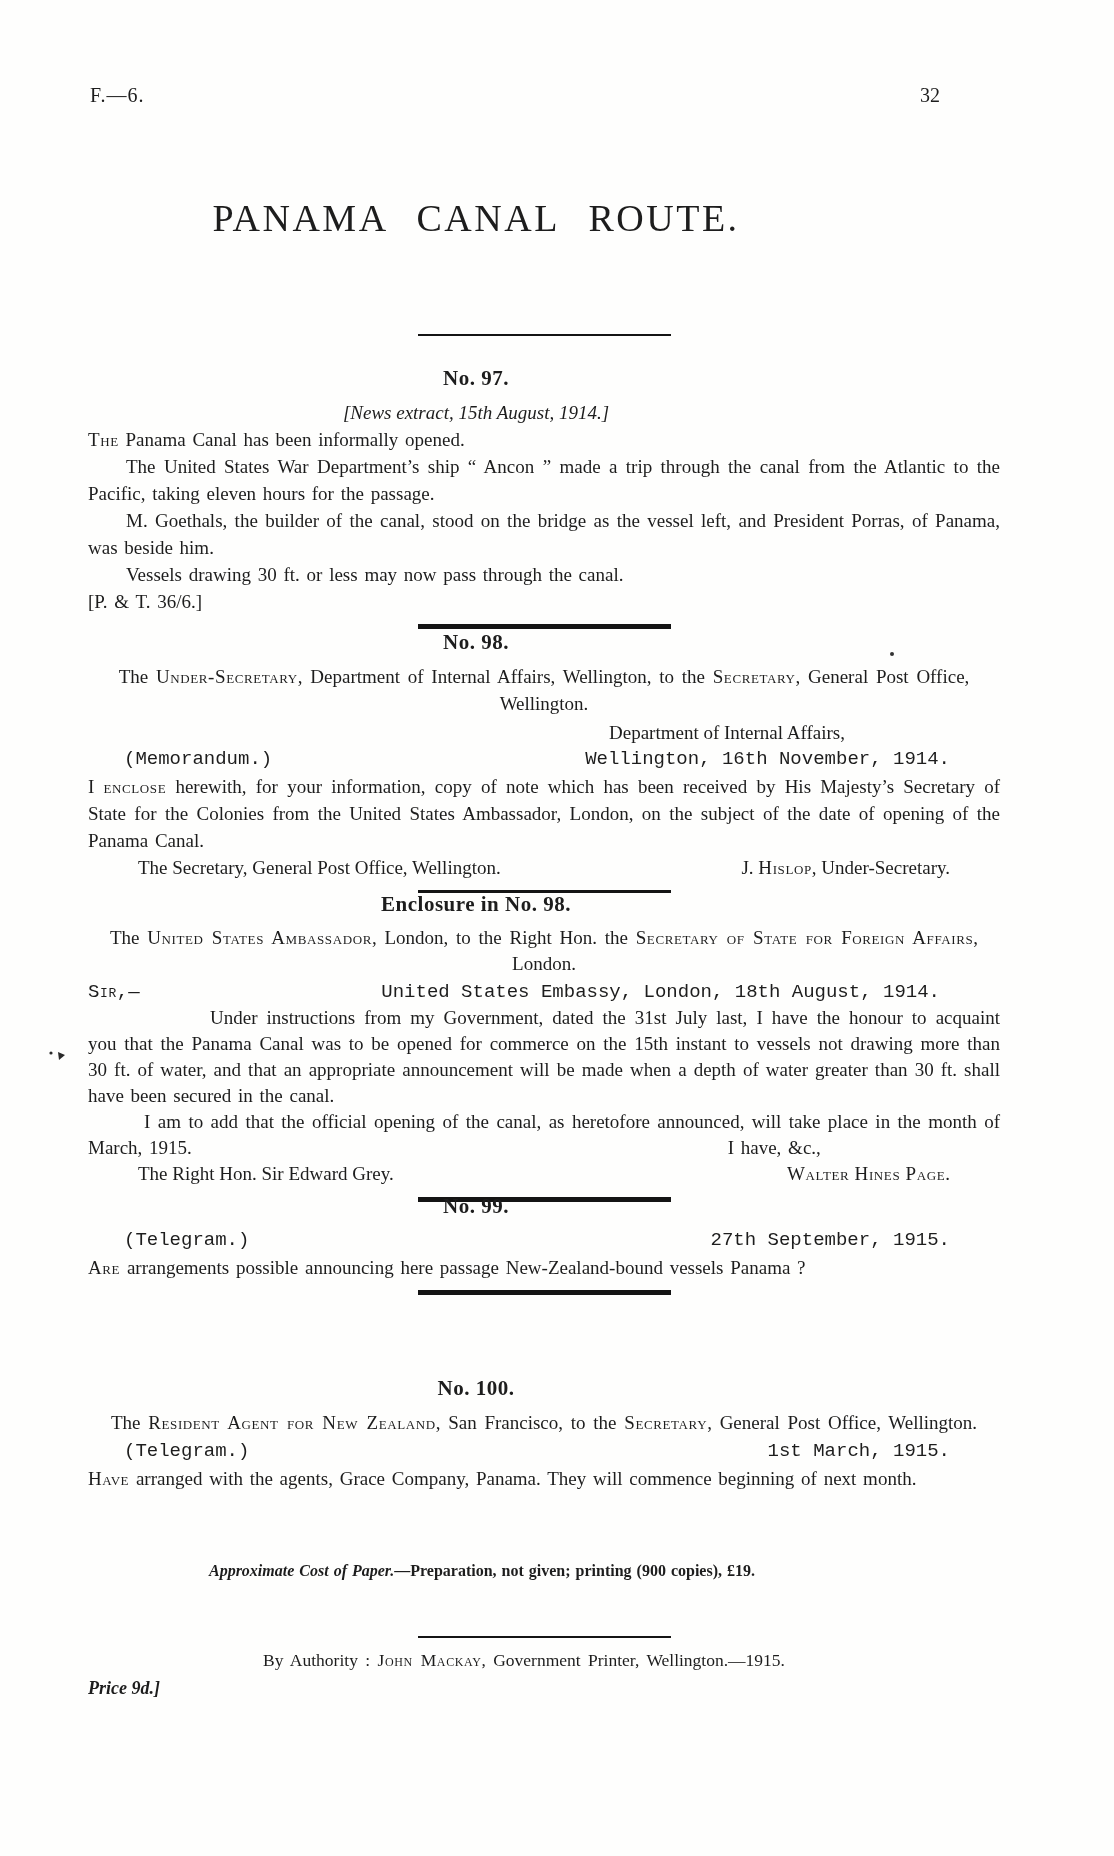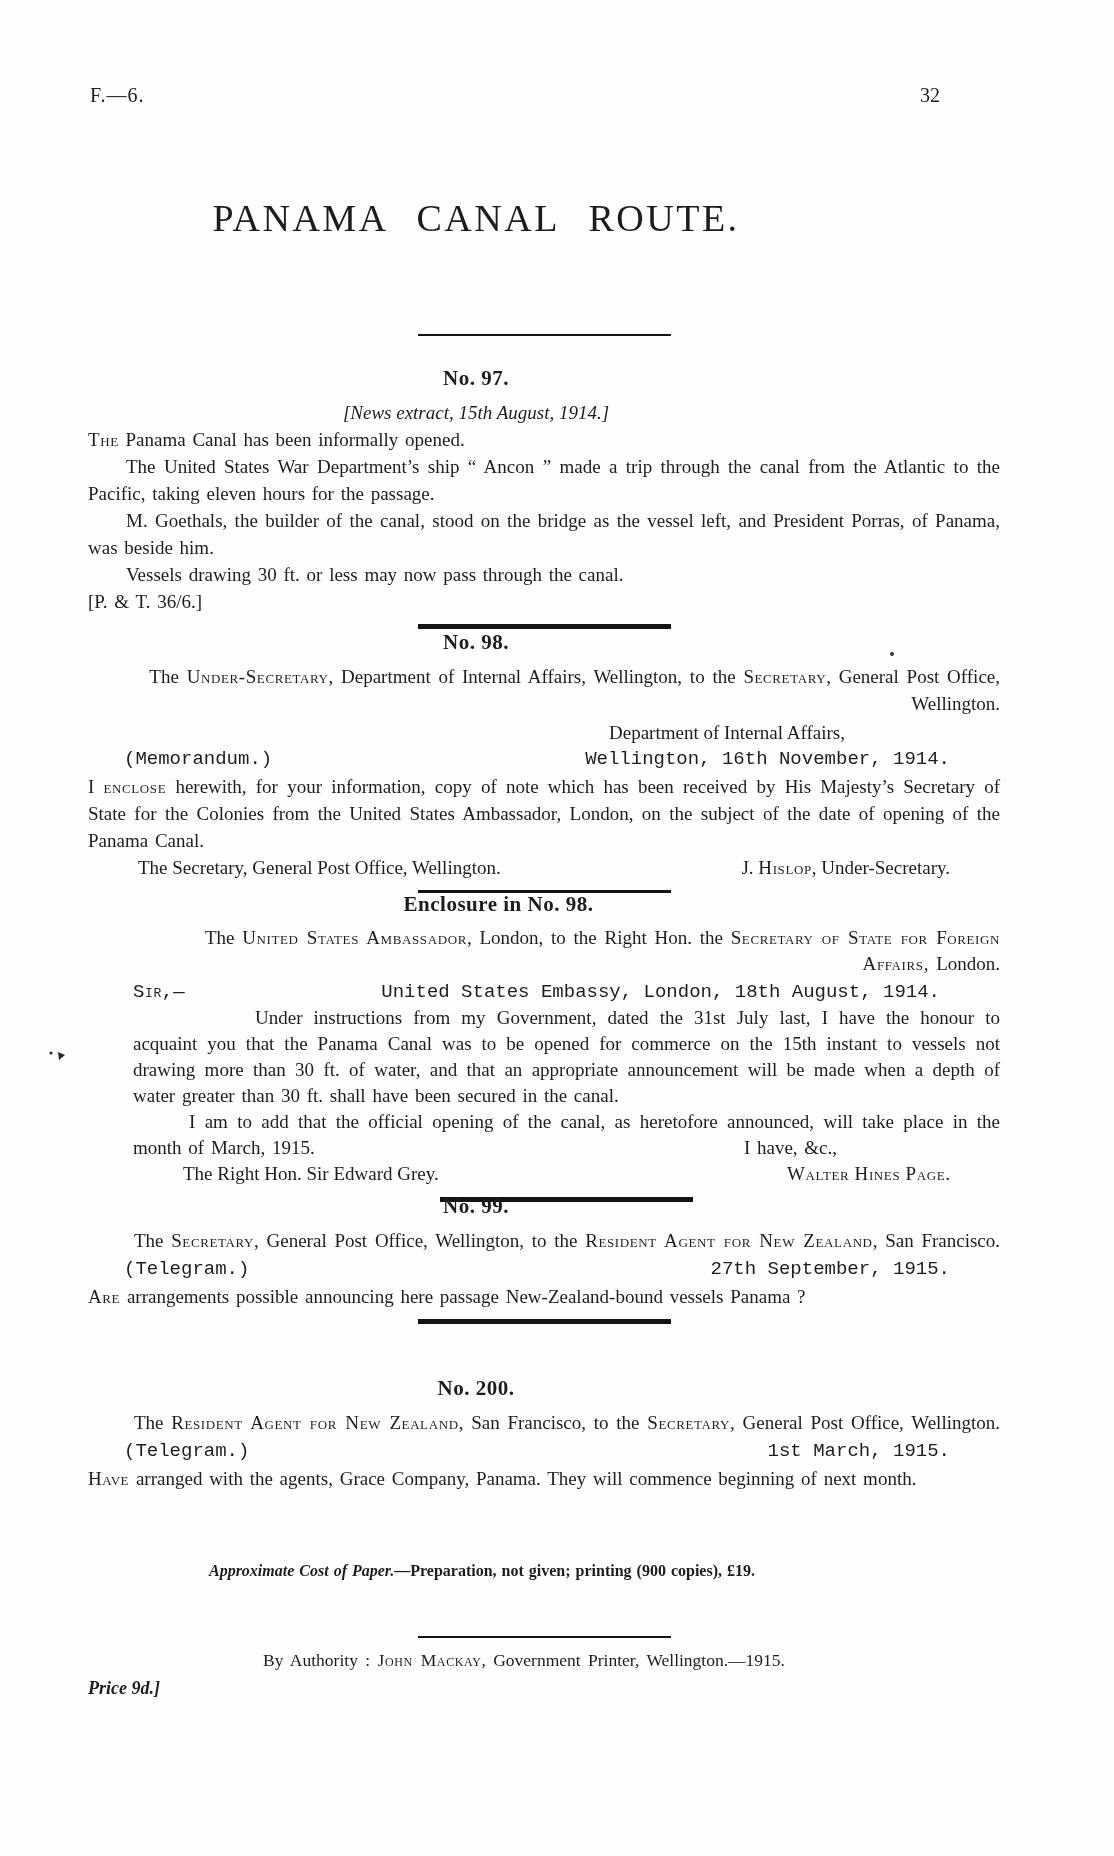--- a/index.html
+++ b/index.html
@@ -35,41 +35,41 @@
 
   
   .section{font-size:19px;line-height:27px;}
   .sec-number{
     text-align:center;transform:translateX(-68px);
     font-size:21px;font-weight:700;line-height:24px;
     margin-bottom:9px;letter-spacing:.5px;
   }
   .extract-line{text-align:center;transform:translateX(-68px);font-style:italic;}
   .sc{font-variant:small-caps;letter-spacing:.6px;}
-  .heading{text-align:right;word-spacing:3px;margin-bottom:2px;}
+  .heading{text-align:center;word-spacing:3px;margin-bottom:2px;}
   .para{text-align:justify;word-spacing:2px;margin:0;}
   .indent{text-indent:38px;}
   .indent-deep{text-indent:122px;}
   .indent-med{text-indent:56px;}
   .dept-line{text-align:right;padding-right:155px;}
   .date-row{position:relative;font-family:Liberation Mono, monospace;}
   .date-row .left-label{position:absolute;left:36px;top:0;}
   .date-row .right-date{display:block;text-align:right;padding-right:50px;}
   .sig-row{position:relative;height:27px;}
   .sig-row .addressee{position:absolute;left:50px;top:0;}
   .sig-row .signature{position:absolute;right:50px;top:0;}
   .rel{position:relative;}
   .ihave{position:absolute;left:64%;bottom:0;}
   .sec-rule{margin-top:9px;}
 
   
   .sec97{top:366px;}
   .sec98{top:630px;}
   .enc98{top:892px;}
-  .enc98.section{line-height:26px;margin-left:45px;}
+  .enc98.section{line-height:26px;}
   .sec99{top:1194px;}
   .sec100{top:1376px;}
 
   .rule1{top:334px;}
   .rule6{top:1636px;}
 
   
   .cost-line{
     top:1562px;text-align:center;transform:translateX(-62px);
     font-size:16px;font-weight:700;word-spacing:1px;
@@ -143,33 +143,32 @@
         <span class="addressee">The Right Hon. Sir Edward Grey.</span>
         <span class="signature"><span class="sc">Walter Hines Page</span><span>.</span></span>
       </div>
       <div class="sec-rule">
           <div class="rule rule-thick"></div>
         </div>
     </div>
 
     <div class="abs section sec99">
       <div class="sec-number">No. 99.</div>
-      <div class="heading"><span>The </span><span class="sc">Secretary</span><span>, General Post Office, Wellington, to the </span><span class="sc">Resident Agent for New Zealand</span><span>, San Francisco.</span></div>
       <div class="date-row">
         <span class="left-label">(Telegram.)</span>
         <span class="right-date">27th September, 1915.</span>
       </div>
       <p class="para"><span class="sc">Are</span><span> arrangements possible announcing here passage New-Zealand-bound vessels Panama ?</span></p>
       <div class="sec-rule">
           <div class="rule rule-thick"></div>
         </div>
     </div>
 
     <div class="abs section sec100">
-      <div class="sec-number">No. 200.</div>
+      <div class="sec-number">No. 100.</div>
       <div class="heading"><span>The </span><span class="sc">Resident Agent for New Zealand</span><span>, San Francisco, to the </span><span class="sc">Secretary</span><span>, General Post Office, Wellington.</span></div>
       <div class="date-row">
         <span class="left-label">(Telegram.)</span>
         <span class="right-date">1st March, 1915.</span>
       </div>
       <p class="para"><span class="sc">Have</span><span> arranged with the agents, Grace Company, Panama.  They will commence beginning of next month.</span></p>
     </div>
 
     <div class="abs cost-line"><span class="cost-lead">Approximate Cost of Paper.</span><span>—Preparation, not given; printing (900 copies), £19.</span></div>
 

